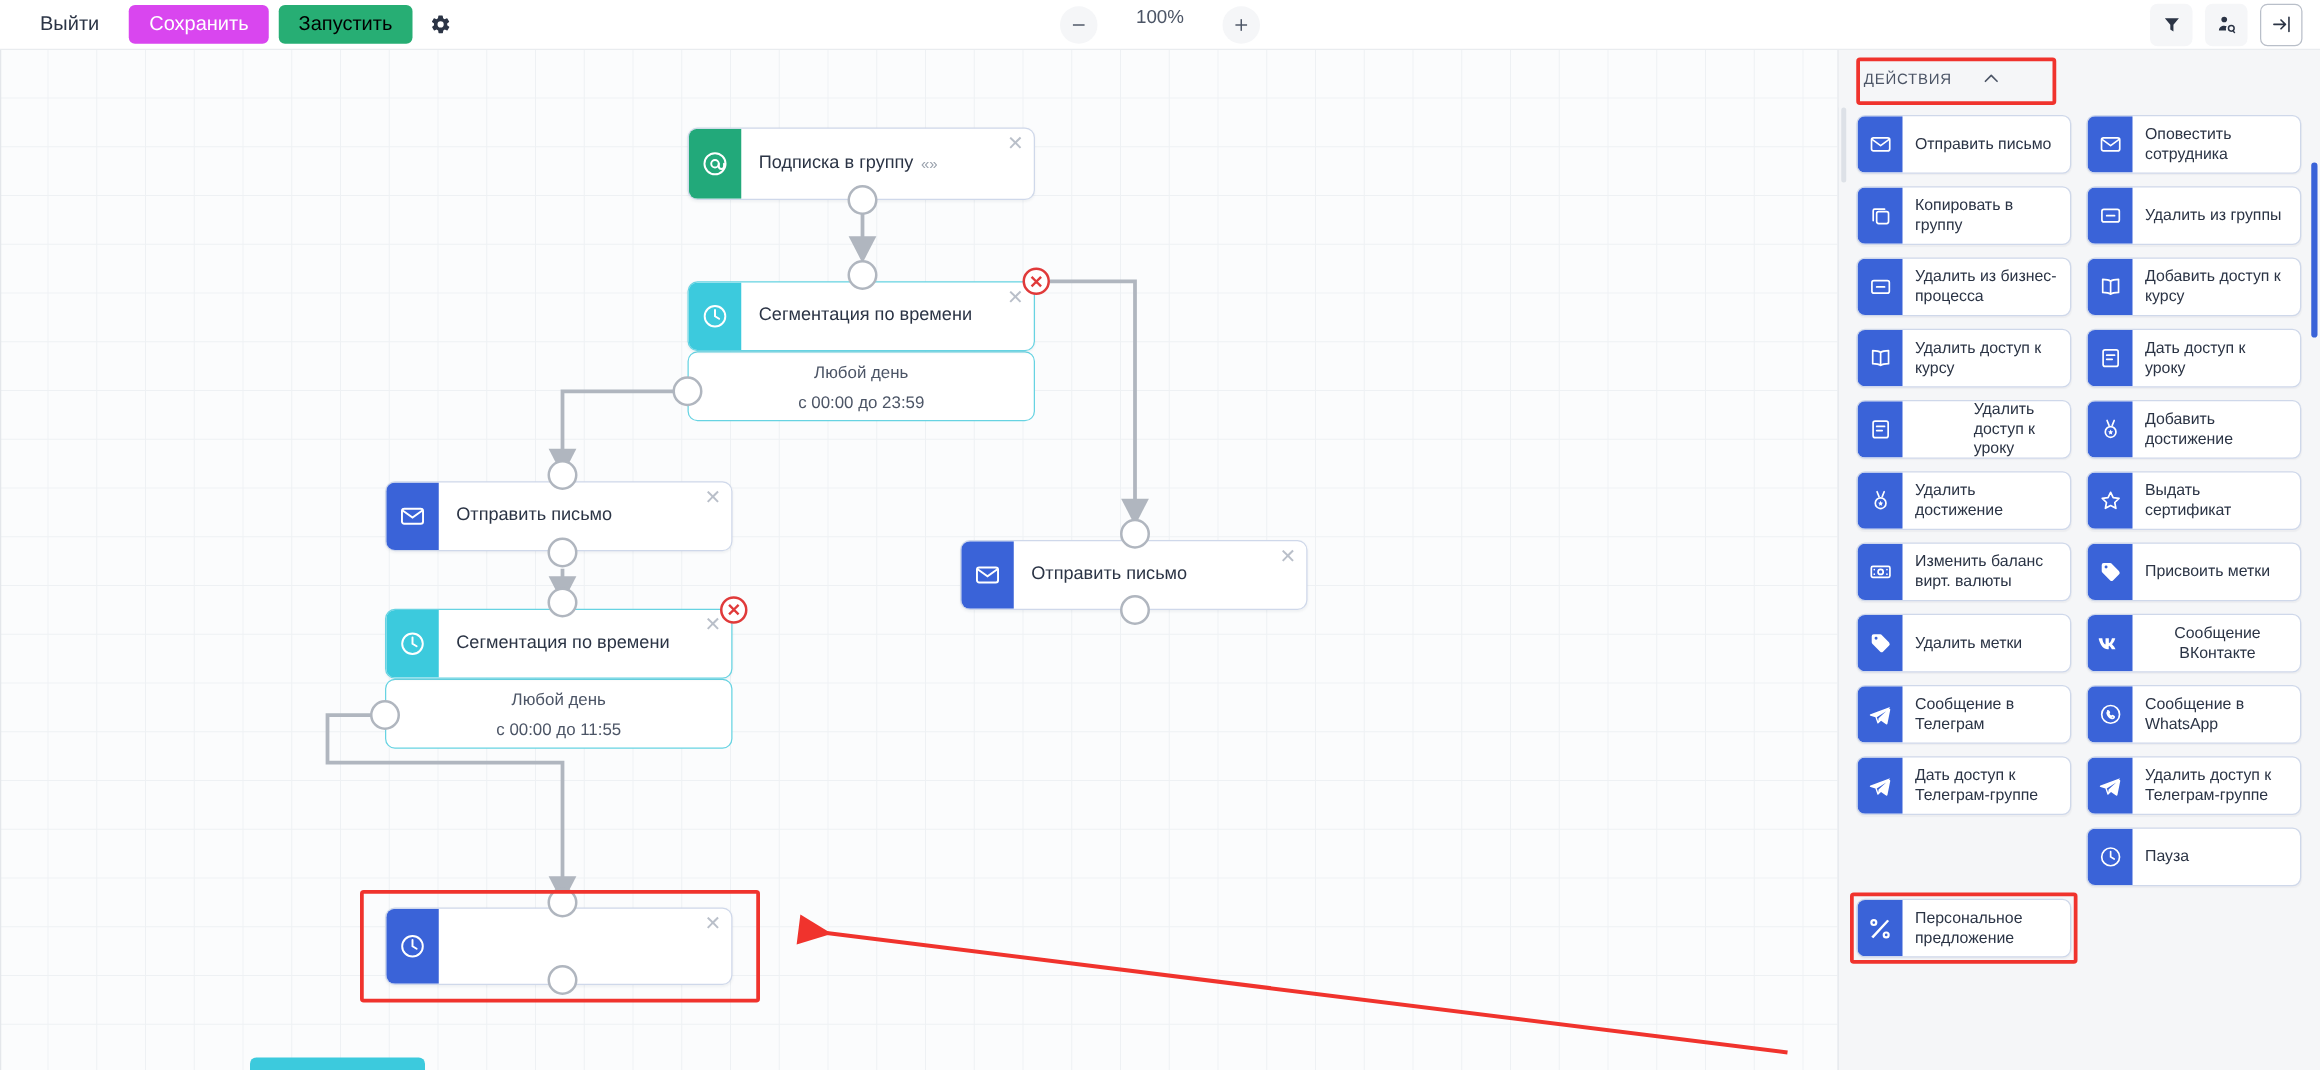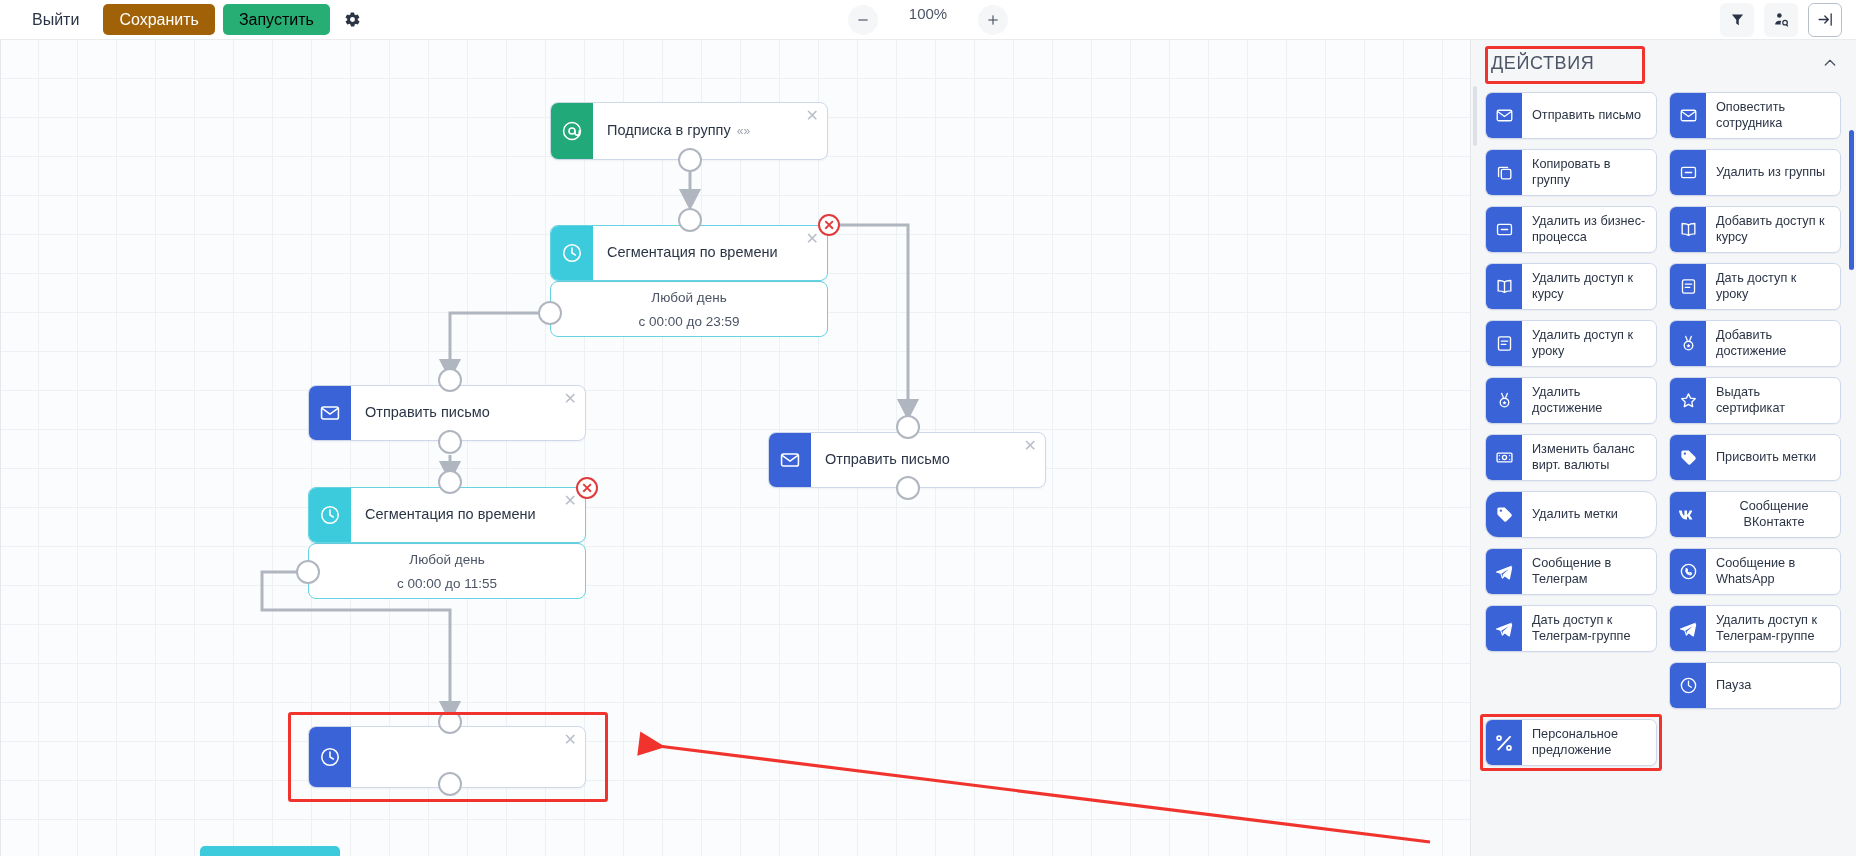--- a/index.html
+++ b/index.html
@@ -18,21 +18,21 @@
     background: #ffffff; border-bottom: 1px solid #e9ecef;
     display: flex; align-items: center; z-index: 40;
   }
   .tb-left { display: flex; align-items: center; gap: 8px; padding-left: 16px; }
   .btn {
     border: none; border-radius: 5px; cursor: pointer;
     font-family: "Liberation Sans", sans-serif; font-size: 16px;
     padding: 7px 16px; line-height: 1.1; white-space: nowrap;
   }
   .btn-plain { background: transparent; color: #2b3445; }
-  .btn-primary { background: #a16207; color: #fff; }
+  .btn-primary { background: #d946ef; color: #fff; }
   .btn-success { background: #27ae74; color: #000000; }
   .icon-btn {
     width: 30px; height: 30px; border-radius: 50%;
     background: transparent; border: none; cursor: pointer;
     display: flex; align-items: center; justify-content: center;
     color: #2b3445;
   }
   .tb-center {
     position: absolute; left: 50%; transform: translateX(-50%);
     display: flex; align-items: flex-start; gap: 26px;
@@ -134,23 +134,23 @@
   }
 
   
   .panel {
     position: absolute; top: 40px; right: 0; width: 386px; height: 816px;
     background: #f5f6f8; border-left: 1px solid #e4e7eb;
     display: flex; flex-direction: column; z-index: 30;
   }
   .panel-header {
     height: 46px; flex: 0 0 46px;
-    display: flex; align-items: center; justify-content: space-between;
+    display: flex; align-items: center; 
     padding: 0 18px 0 20px;
-    font-size: 18px; letter-spacing: .6px; color: #4c5566;
+    font-size: 12px; letter-spacing: .6px; color: #4c5566;
     background: #f5f6f8;
     gap: 24px;
   }
   .panel-scroll {
     flex: 1; overflow: hidden; position: relative;
     padding: 6px 14px 0 14px;
   }
   .grid2 { display: flex; flex-wrap: wrap; gap: 10px 12px; align-content: flex-start; }
   .act {
     width: 172px; height: 47px;
@@ -450,21 +450,21 @@
           </div>
           <div class="act" style="position: relative;">
             <div class="aicon">
               <svg width="19" height="19" viewBox="0 0 24 24" fill="none" stroke="#fff" stroke-width="1.7" stroke-linecap="round" stroke-linejoin="round">
                 <rect x="4.4" y="3.6" width="15.2" height="16.8" rx="2"></rect>
                 <path d="M8 9h8M8 13.2h5.6"></path>
               </svg>
             </div>
             <div class="alabel">Дать доступ к уроку</div>
           </div>
-          <div class="act" style="position: relative;">
+          <div class="act" style="position: relative; gap: 47px;">
             <div class="aicon">
               <svg width="19" height="19" viewBox="0 0 24 24" fill="none" stroke="#fff" stroke-width="1.7" stroke-linecap="round" stroke-linejoin="round">
                 <rect x="4.4" y="3.6" width="15.2" height="16.8" rx="2"></rect>
                 <path d="M8 9h8M8 13.2h5.6"></path>
               </svg>
             </div>
             <div class="alabel">Удалить доступ к уроку</div>
           </div>
           <div class="act" style="position: relative;">
             <div class="aicon">
@@ -505,21 +505,21 @@
             <div class="alabel">Изменить баланс вирт. валюты</div>
           </div>
           <div class="act" style="position: relative;">
             <div class="aicon">
               <svg width="19" height="19" viewBox="0 0 24 24" fill="#fff" stroke="none">
                 <path d="M20.6 11.4l-8-8A2 2 0 0011.2 3H5a2 2 0 00-2 2v6.2c0 .5.2 1 .6 1.4l8 8a2 2 0 002.8 0l6.2-6.2a2 2 0 000-2.8zM7.4 8.6a1.5 1.5 0 110-3 1.5 1.5 0 010 3z"></path>
               </svg>
             </div>
             <div class="alabel">Присвоить метки</div>
           </div>
-          <div class="act" style="position: relative; border-radius: 13px;">
+          <div class="act" style="position: relative;">
             <div class="aicon">
               <svg width="19" height="19" viewBox="0 0 24 24" fill="#fff" stroke="none">
                 <path d="M20.6 11.4l-8-8A2 2 0 0011.2 3H5a2 2 0 00-2 2v6.2c0 .5.2 1 .6 1.4l8 8a2 2 0 002.8 0l6.2-6.2a2 2 0 000-2.8zM7.4 8.6a1.5 1.5 0 110-3 1.5 1.5 0 010 3z"></path>
               </svg>
             </div>
             <div class="alabel">Удалить метки</div>
           </div>
           <div class="act" style="position: relative; text-align: center;">
             <div class="aicon">
               <svg width="22" height="22" viewBox="0 0 24 24" fill="#fff" stroke="none">

